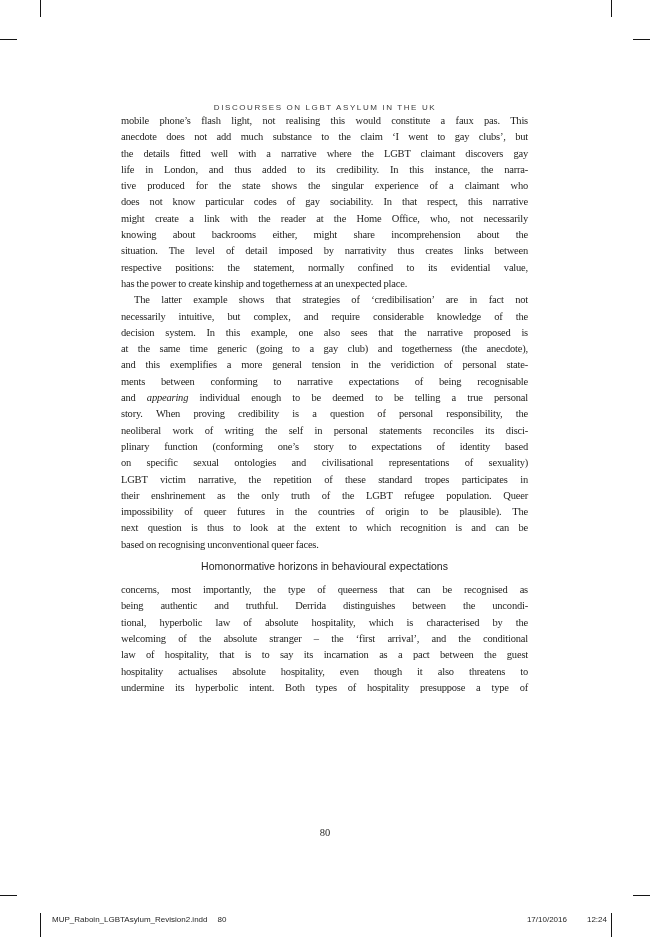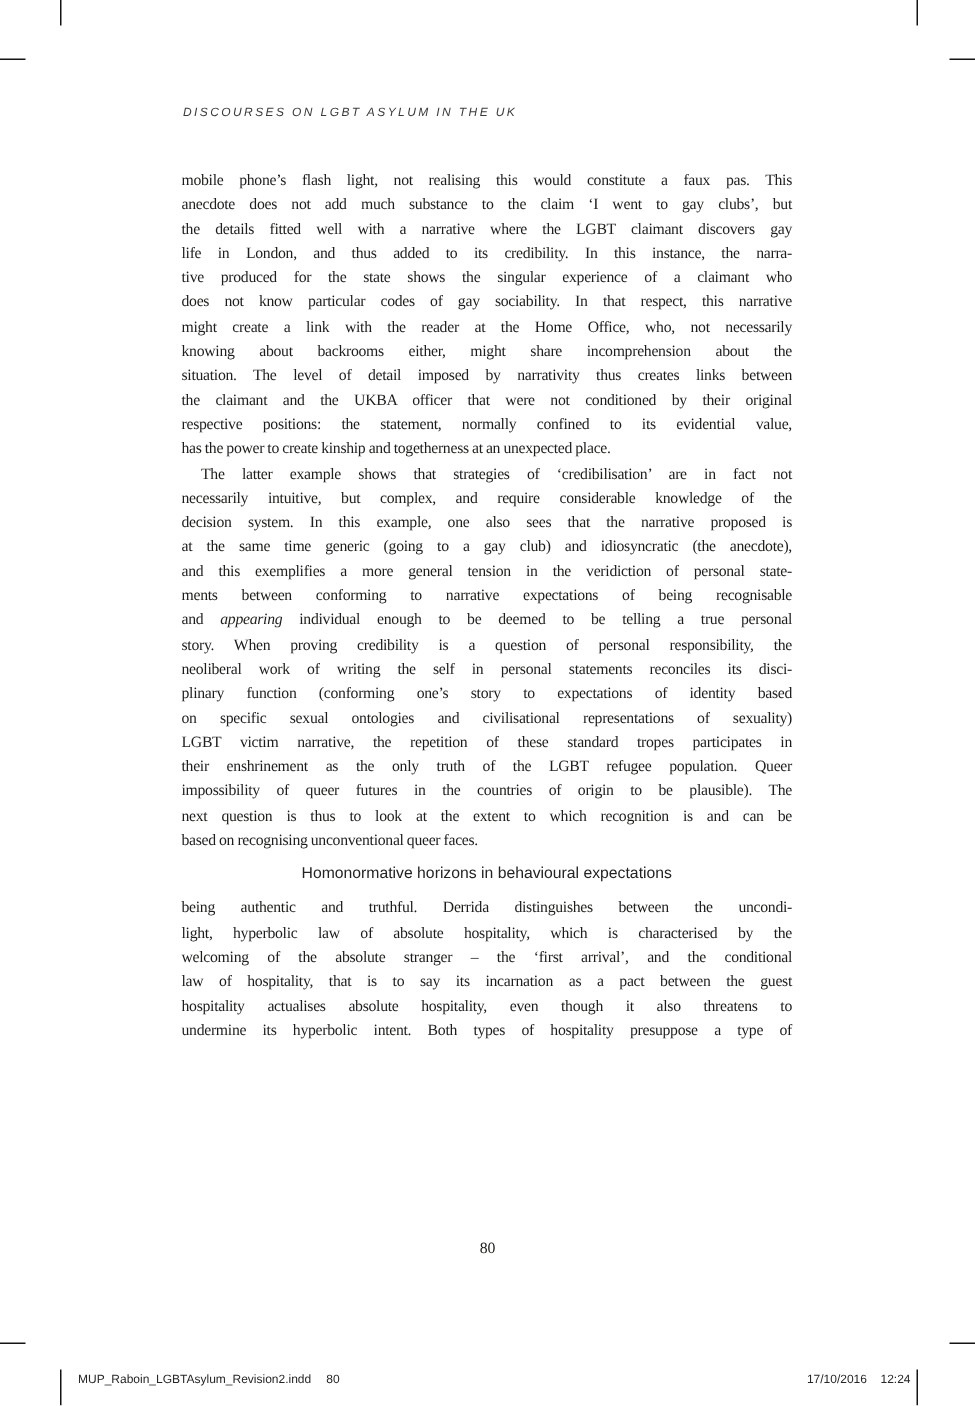--- a/index.html
+++ b/index.html
@@ -3,23 +3,23 @@
 <meta charset="utf-8">
 <style>
   html,body { margin:0; padding:0; }
   body {
     width:650px; height:937px; background:#ffffff; position:relative;
     font-family:"Liberation Serif", serif; overflow:hidden;
   }
   .crop-mark { position:absolute; background:#141414; }
 
   .running-header {
-    position:absolute; left:122px; top:70px; width:406px;
-    text-align:left; font-family:"Liberation Sans", sans-serif;
-    font-size:8px; letter-spacing:1.6px; color:#3b3b3b; white-space:nowrap;font-style:italic;
+    position:absolute; left:122px; top:103px; width:406px;
+    text-align:center; font-family:"Liberation Sans", sans-serif;
+    font-size:8px; letter-spacing:1.6px; color:#3b3b3b; white-space:nowrap;
   }
 
   .text-block {
     position:absolute; left:121px; top:113px; width:407px;
     font-size:10.5px; line-height:16.3px; letter-spacing:-0.2px;
     word-spacing:-0.3px; color:#1d1d1b;
   }
   .line { text-align:justify; text-align-last:justify; }
   .line.last { text-align-last:left; }
   .line.indent { text-indent:13px; }
@@ -35,21 +35,21 @@
   .page-number {
     position:absolute; left:122px; top:827px; width:406px;
     text-align:center; font-size:10.5px; color:#1d1d1b;
   }
 
   .proof-footer {
     position:absolute; top:915px; font-family:"Liberation Sans", sans-serif;
     font-size:8px; color:#262626; display:flex; white-space:nowrap;
   }
   .proof-footer.left  { left:52px;  gap:10px; }
-  .proof-footer.right { right:43px; gap:9px;margin-left:40px; }
+  .proof-footer.right { right:43px; gap:20px;margin-left:40px; }
 </style>
 </head>
 <body>
 
 <div class="crop-mark" style="left:40px; top:0; width:1px; height:17px;"></div>
 <div class="crop-mark" style="left:0; top:39px; width:17px; height:1px;"></div>
 <div class="crop-mark" style="left:611px; top:0; width:1px; height:17px;"></div>
 <div class="crop-mark" style="left:633px; top:39px; width:17px; height:1px;"></div>
 <div class="crop-mark" style="left:0; top:895px; width:17px; height:1px;"></div>
 <div class="crop-mark" style="left:40px; top:913px; width:1px; height:24px;"></div>
@@ -63,49 +63,49 @@
   <div>
     <div class="line">mobile phone’s flash light, not realising this would constitute a faux pas. This</div>
     <div class="line">anecdote does not add much substance to the claim ‘I went to gay clubs’, but</div>
     <div class="line">the details fitted well with a narrative where the LGBT claimant discovers gay</div>
     <div class="line">life in London, and thus added to its credibility. In this instance, the narra-</div>
     <div class="line">tive produced for the state shows the singular experience of a claimant who</div>
     <div class="line">does not know particular codes of gay sociability. In that respect, this narrative</div>
     <div class="line">might create a link with the reader at the Home Office, who, not necessarily</div>
     <div class="line">knowing about backrooms either, might share incomprehension about the</div>
     <div class="line">situation. The level of detail imposed by narrativity thus creates links between</div>
-    <div class="line">the claimant and the UKBA officer that were not conditioned by their original</div>
     <div class="line">respective positions: the statement, normally confined to its evidential value,</div>
     <div class="line last">has the power to create kinship and togetherness at an unexpected place.</div>
   </div>
 
   <div>
     <div class="line indent">The latter example shows that strategies of ‘credibilisation’ are in fact not</div>
     <div class="line">necessarily intuitive, but complex, and require considerable knowledge of the</div>
     <div class="line">decision system. In this example, one also sees that the narrative proposed is</div>
-    <div class="line">at the same time generic (going to a gay club) and idiosyncratic (the anecdote),</div>
+    <div class="line">at the same time generic (going to a gay club) and togetherness (the anecdote),</div>
     <div class="line">and this exemplifies a more general tension in the veridiction of personal state-</div>
     <div class="line">ments between conforming to narrative expectations of being recognisable</div>
     <div class="line"><span>and </span><span class="italic">appearing</span><span> individual enough to be deemed to be telling a true personal</span></div>
     <div class="line">story. When proving credibility is a question of personal responsibility, the</div>
     <div class="line">neoliberal work of writing the self in personal statements reconciles its disci-</div>
     <div class="line">plinary function (conforming one’s story to expectations of identity based</div>
     <div class="line">on specific sexual ontologies and civilisational representations of sexuality)</div>
     <div class="line">LGBT victim narrative, the repetition of these standard tropes participates in</div>
     <div class="line">their enshrinement as the only truth of the LGBT refugee population. Queer</div>
     <div class="line">impossibility of queer futures in the countries of origin to be plausible). The</div>
     <div class="line">next question is thus to look at the extent to which recognition is and can be</div>
     <div class="line last">based on recognising unconventional queer faces.</div>
   </div>
 
   <div class="section-heading">Homonormative horizons in behavioural expectations</div>
 
   <div>
+    <div class="line">concerns, most importantly, the type of queerness that can be recognised as</div>
     <div class="line">being authentic and truthful. Derrida distinguishes between the uncondi-</div>
-    <div class="line">light, hyperbolic law of absolute hospitality, which is characterised by the</div>
+    <div class="line">tional, hyperbolic law of absolute hospitality, which is characterised by the</div>
     <div class="line">welcoming of the absolute stranger  – the ‘first arrival’, and the conditional</div>
     <div class="line">law of hospitality, that is to say its incarnation as a pact between the guest</div>
     <div class="line">hospitality actualises absolute hospitality, even though it also threatens to</div>
     <div class="line">undermine its hyperbolic intent. Both types of hospitality presuppose a type of</div>
   </div>
 
 </div>
 
 <div class="page-number">80</div>
 

